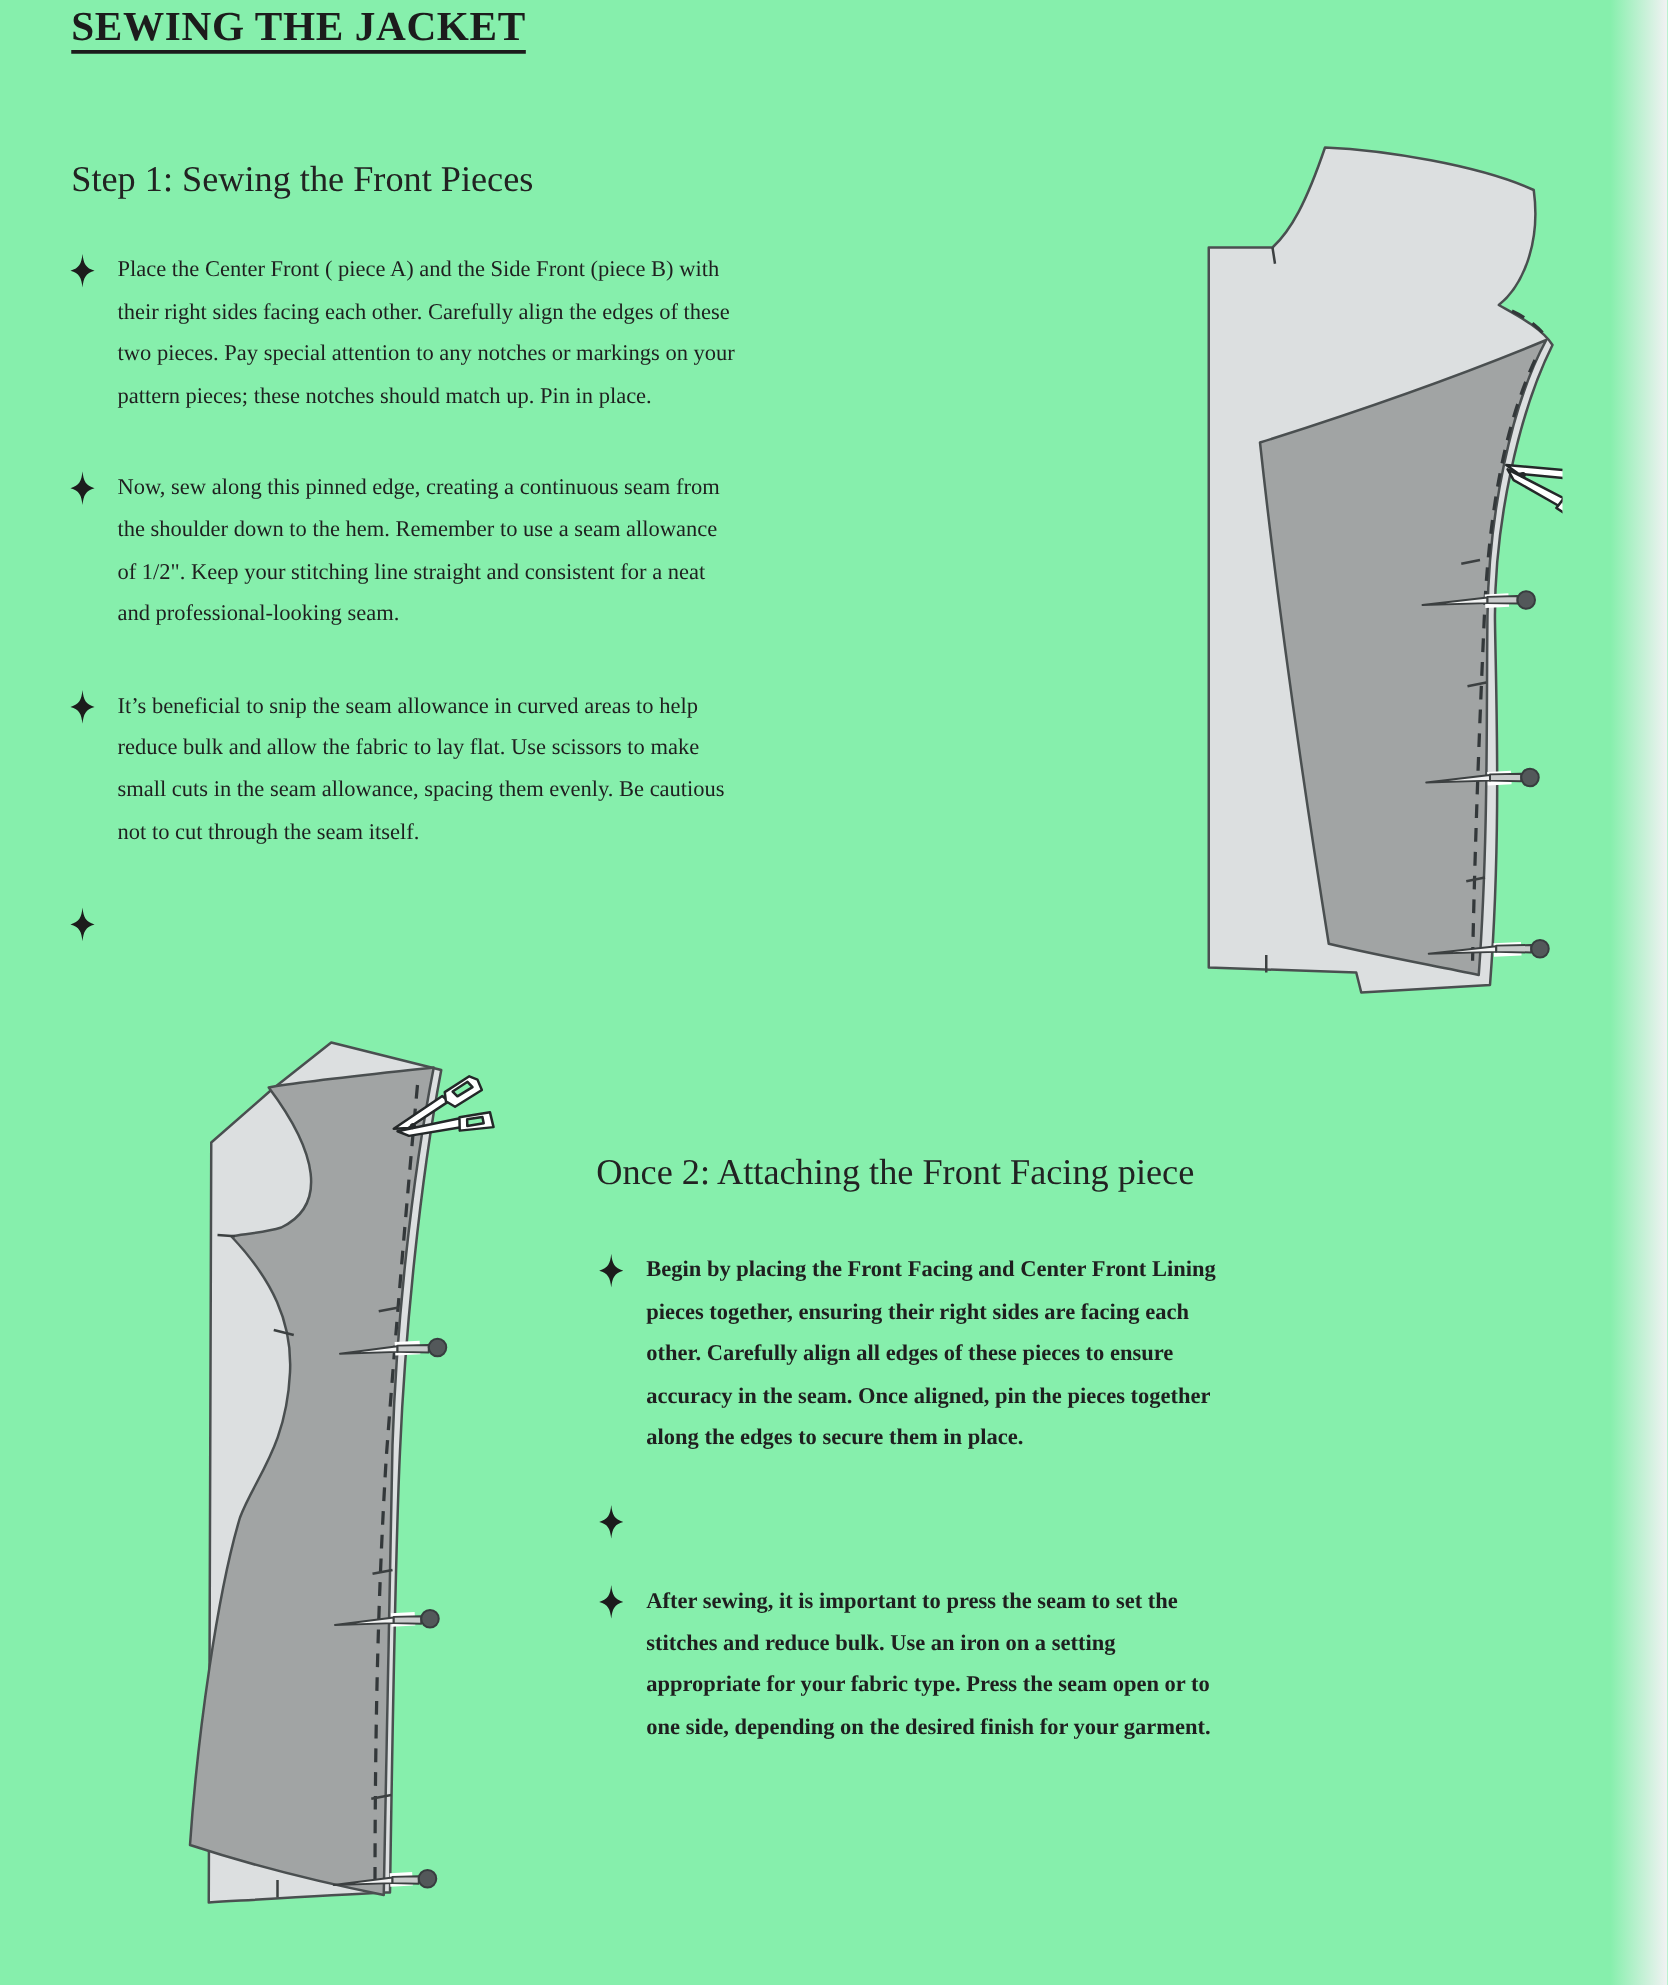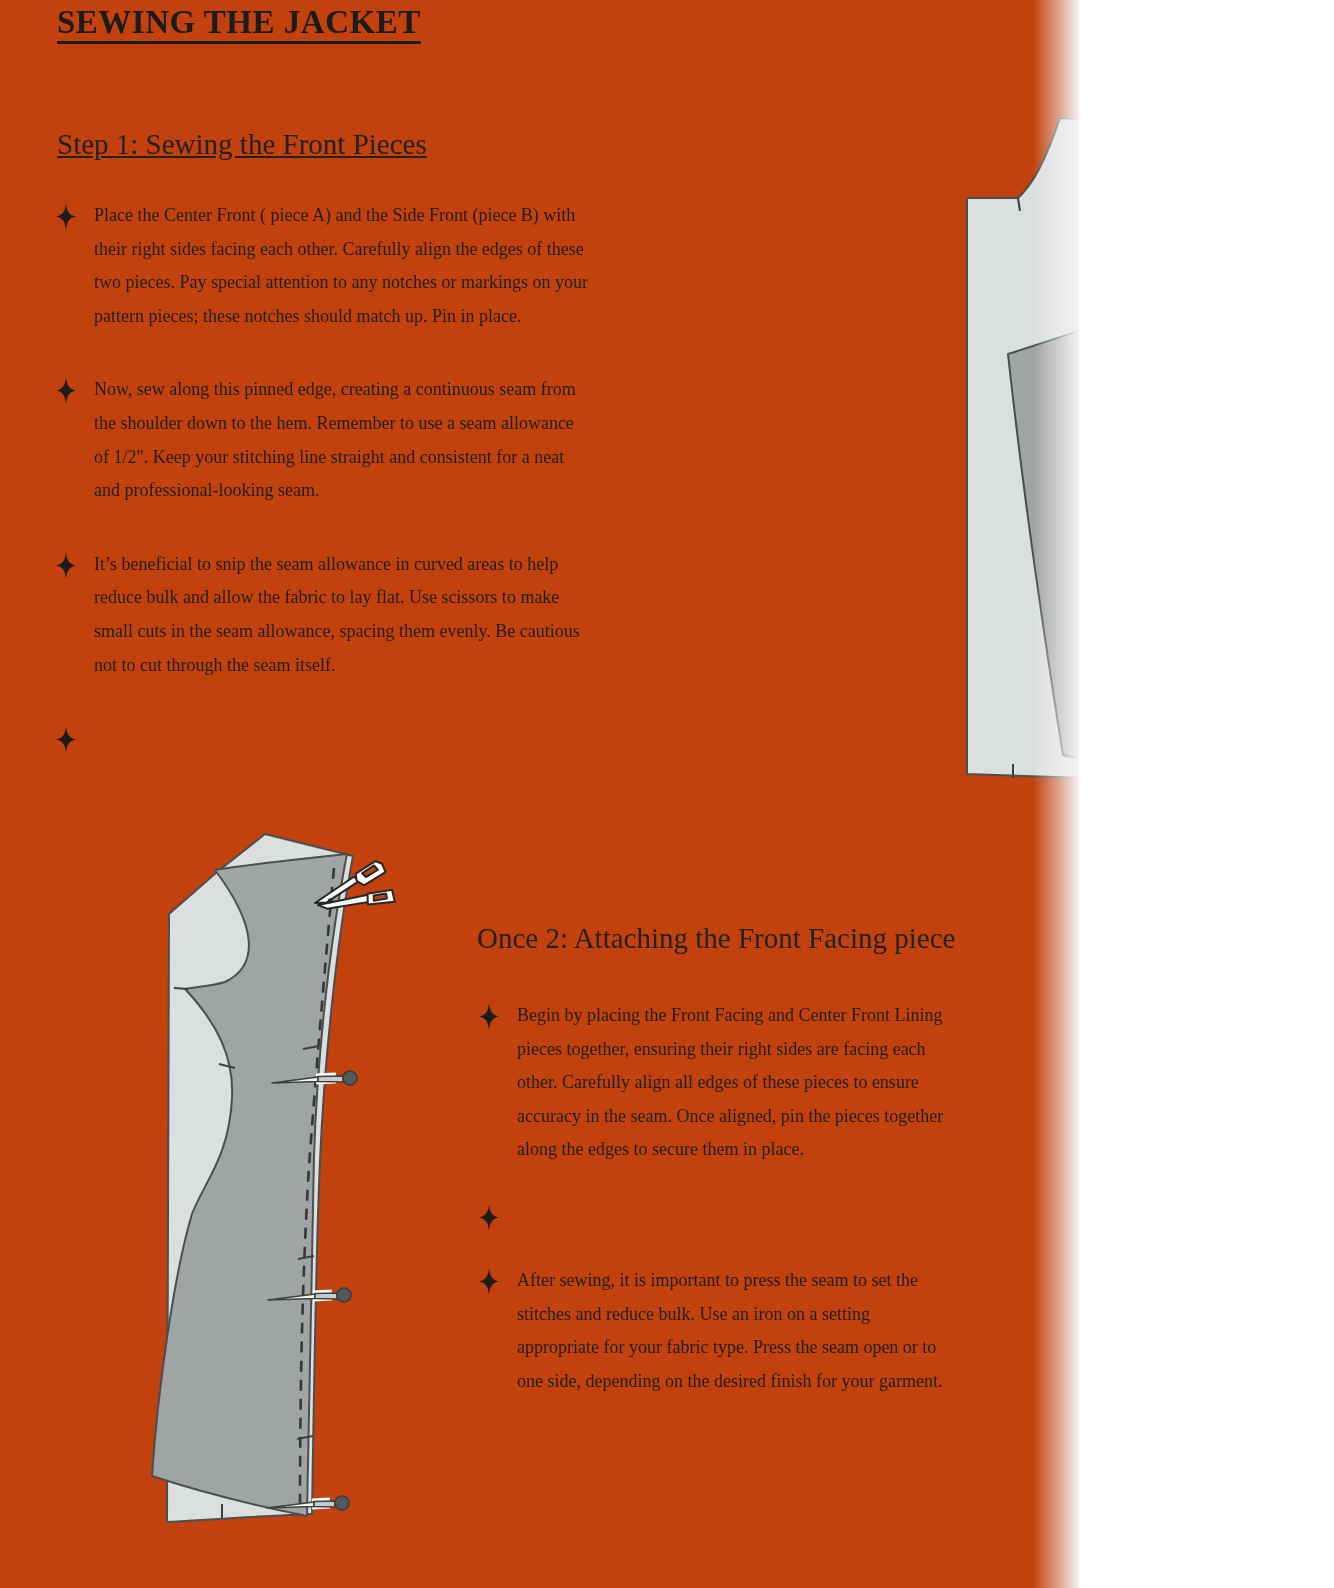--- a/index.html
+++ b/index.html
@@ -1,39 +1,39 @@
 <!DOCTYPE html>
 <html><head>
 <meta charset="utf-8">
 <style>
   html,body{margin:0;padding:0;}
   body{background:#ffffff;}
   .page{
-    position:relative;width:1079px;height:1588px;overflow:hidden;
-    background:#c2410c;color:#1f1f1f;
+    position:relative;width:1334px;height:1588px;overflow:hidden;
+    background:#86efac;color:#1f1f1f;
     font-family:"Liberation Serif", serif;
   }
   .edge-fade{
     position:absolute;right:0;top:0;bottom:0;width:46px;
     background:linear-gradient(to right, rgba(243,243,244,0), #f2f2f4);
     pointer-events:none;
   }
   .title{
     position:absolute;left:57px;top:4px;margin:0;
     font-size:33px;font-weight:700;letter-spacing:.5px;color:#1c1c1c;
     text-decoration:underline;text-decoration-thickness:3px;text-underline-offset:8px;
   }
   .heading{
     position:absolute;margin:0;font-size:29px;font-weight:400;color:#222;
   }
-  .step1-h{left:57px;top:128px;text-decoration:underline;}
+  .step1-h{left:57px;top:128px;}
   .step2-h{left:477px;top:922px;}
   ul.bullets{position:absolute;list-style:none;margin:0;padding:0;}
   .step1-list{left:56px;top:199px;width:880px;}
-  .step2-list{left:479px;top:999px;width:775px;}
+  .step2-list{left:479px;top:999px;width:775px;font-weight:bold;}
   .bullet{display:flex;align-items:flex-start;}
   .step1-list .bullet{margin-bottom:40px;}
   .step2-list .bullet{margin-bottom:33px;}
   .star{width:20px;height:27px;flex:0 0 auto;margin:4px 18px 0 0;fill:#1c1c1c;}
   .btext{
     font-size:18px;line-height:33.6px;white-space:pre-line;color:#1f1f1f;
   }
   #illu1{position:absolute;left:945px;top:110px;width:305px;height:690px;}
   #illu2{position:absolute;left:122px;top:826px;width:335px;height:708px;}
   .fab-light{fill:#dcdfe0;stroke:#4a4f50;stroke-width:2;stroke-linejoin:round;}

